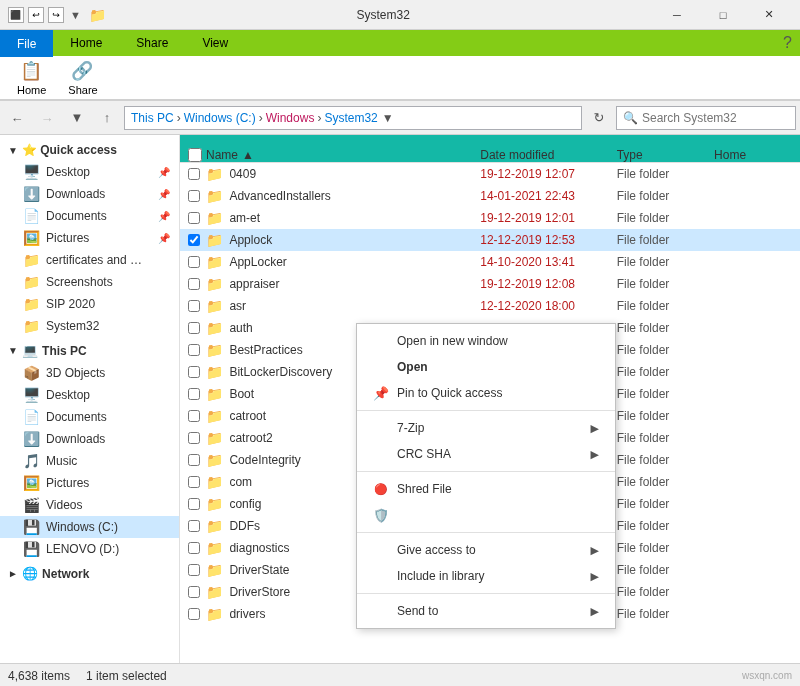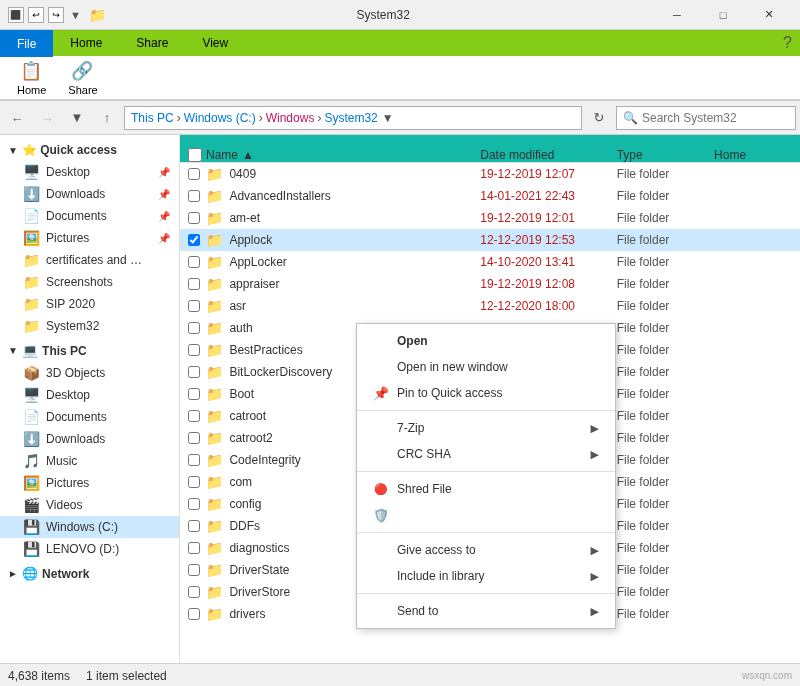--- a/index.html
+++ b/index.html
@@ -452,27 +452,27 @@
             <span class="folder-icon">📁</span>
             <span>drivers</span>
           </div>
         <div class="file-date-cell">19-12-2019 12:01</div>
         <div class="file-type-cell">File folder</div>
         <div class="file-size-cell"></div>
       </div>
     </div>
 
     <div class="context-menu">
+      <div class="ctx-item">
+        <span class="ctx-icon"></span>
+        <span>Open in new window</span>
+      </div>
       <div class="ctx-item bold">
         <span class="ctx-icon"></span>
         <span>Open</span>
-      </div>
-      <div class="ctx-item">
-        <span class="ctx-icon"></span>
-        <span>Open in new window</span>
       </div>
       <div class="ctx-item">
         <span class="ctx-icon">📌</span>
         <span>Pin to Quick access</span>
       </div>
       <div class="ctx-separator"></div>
       <div class="ctx-item">
         <span class="ctx-icon"></span>
         <span>7-Zip</span>
         <span class="ctx-arrow">▶</span>

